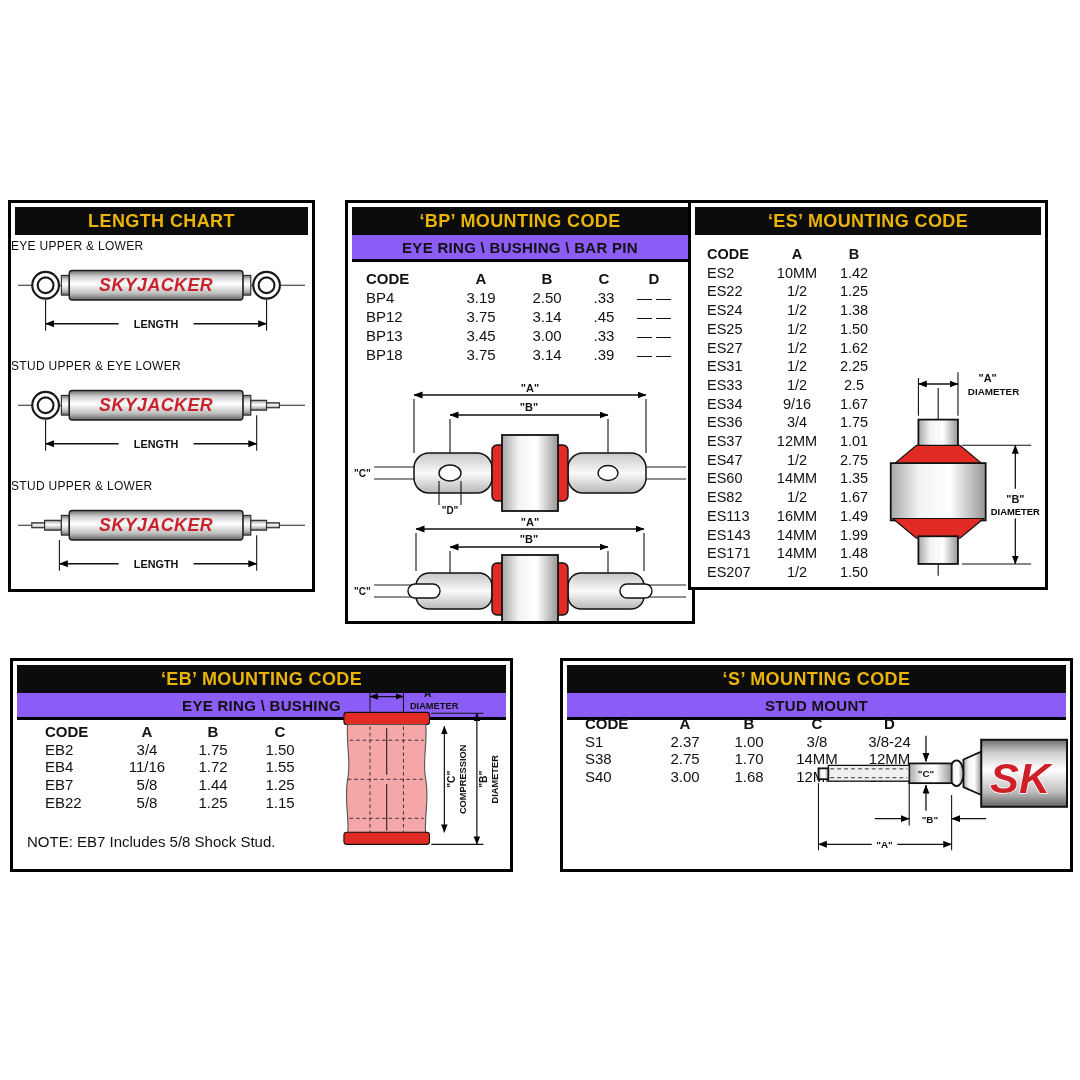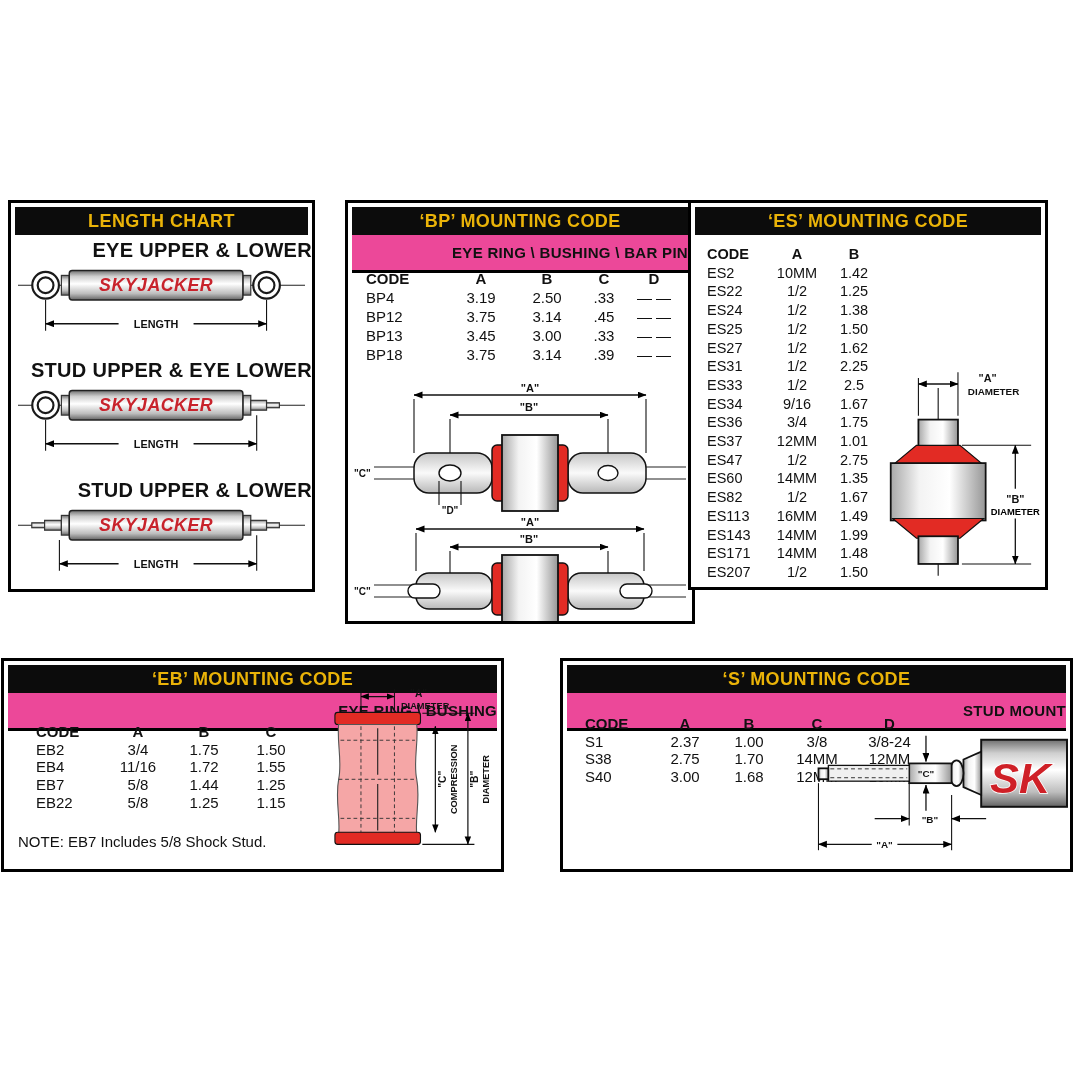--- a/index.html
+++ b/index.html
@@ -2,24 +2,24 @@
 <html><head>
 <meta charset="utf-8">
 <style>
   *{margin:0;padding:0;box-sizing:border-box}
   html,body{width:1080px;height:1080px;background:#fff;overflow:hidden;
     font-family:"Liberation Sans",sans-serif;color:#111}
   .panel{position:absolute;border:3px solid #000;background:#fff}
   .panel-header{position:absolute;left:4px;right:4px;top:4px;height:28px;background:#0c0c0c;
     display:flex;align-items:center;justify-content:center}
   .panel-header span{color:#eab308;font-weight:bold;font-size:18px;letter-spacing:.4px}
-  .panel-sub{position:absolute;left:4px;right:4px;top:32px;height:38px;background:#ec4899;
-    display:flex;align-items:center;justify-content:flex-end;border-bottom:3px solid #000}
+  .panel-sub{position:absolute;left:4px;right:4px;top:32px;height:27px;background:#8b5cf6;
+    display:flex;align-items:center;justify-content:center;border-bottom:3px solid #000}
   .panel-sub span{font-weight:bold;font-size:15px;letter-spacing:.3px}
-  .sec-title{position:absolute;width:100%;text-align:right;font-weight:bold;font-size:20px;letter-spacing:.3px}
+  .sec-title{position:absolute;width:100%;text-align:left;font-weight:normal;font-size:12px;letter-spacing:.3px}
   .shock-svg{position:absolute;left:5px;width:291px;height:99px}
   .spec-table{border-collapse:collapse;table-layout:fixed;position:absolute}
   .spec-table th{font-weight:bold;font-size:15px;text-align:center;padding:0}
   .spec-table td{font-size:15px;text-align:center;padding:0;white-space:nowrap}
   .spec-table th:first-child,.spec-table td:first-child{text-align:left;padding-left:4px}
   .bp-table th,.bp-table td{line-height:19px}
   .bp-table{width:318px}
   .bp-table th:nth-child(1){width:86px}.bp-table th:nth-child(2),.bp-table th:nth-child(3){width:66px}
   .bp-table th:nth-child(4){width:48px}.bp-table th:nth-child(5){width:52px}
   .es-table th,.es-table td{line-height:18.7px;font-size:14.5px}
@@ -354,21 +354,21 @@
     <rect x="52" y="174" width="40" height="28" class="cyl"></rect>
     <line x1="96" y1="82" x2="166" y2="82" class="ext"></line>
     <line x1="96" y1="202" x2="166" y2="202" class="ext"></line>
     <line x1="150" y1="82" x2="150" y2="126" class="dim" marker-start="url(#ah)"></line>
     <line x1="150" y1="156" x2="150" y2="202" class="dim" marker-end="url(#ah)"></line>
     <text x="150" y="140" class="dt" text-anchor="middle">"B"</text>
     <text x="150" y="152" style="font:bold 9.5px 'Liberation Sans',sans-serif" text-anchor="middle">DIAMETER</text>
   </svg>
 </div>
 
-<div class="panel" style="left:1px;top:658px;width:503px;height:214px">
+<div class="panel" style="left:10px;top:658px;width:503px;height:214px">
   <div class="panel-header">
     <span>‘EB’ MOUNTING CODE</span>
   </div>
   <div class="panel-sub">
     <span>EYE RING \ BUSHING</span>
   </div>
   <table class="spec-table eb-table" style="left:28px;top:62px">
     <thead>
         <tr>
           <th>CODE</th>

